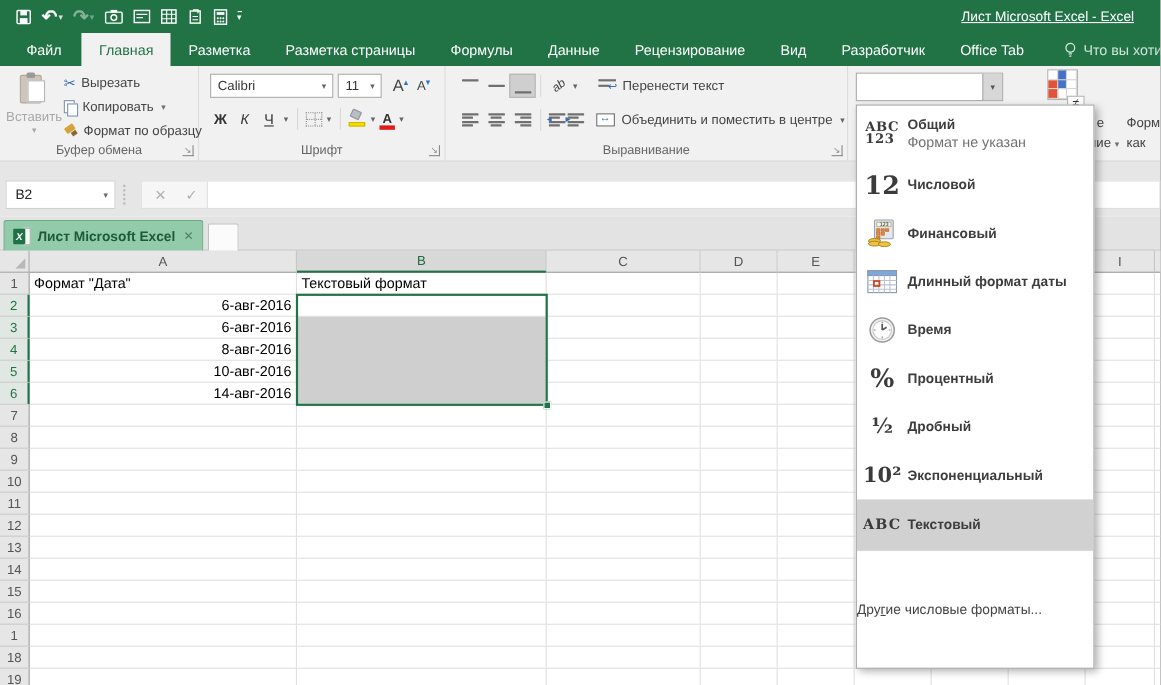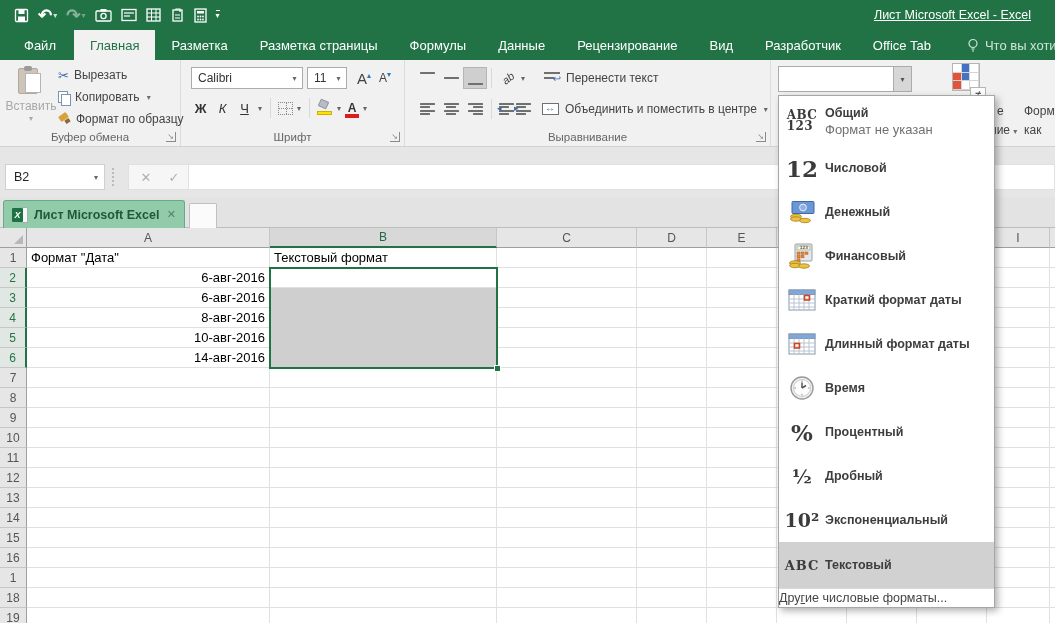--- a/index.html
+++ b/index.html
@@ -724,36 +724,20 @@
         </span>
       </div>
       <div class="fd-item">
         <span class="fd-icon big">12</span>
         <span class="fd-text">
           <span class="fd-label">Числовой</span>
         </span>
       </div>
       <div class="fd-item">
         <span class="fd-icon">
-          <svg width="28" height="24" viewBox="0 0 28 24">
-            <rect x="4" y="1.5" width="22" height="12" rx="1" fill="#6b97d4" stroke="#3f6aa8"></rect>
-            <circle cx="15" cy="7.5" r="3.4" fill="#8fb2e2" stroke="#e9eff9"></circle>
-            <g fill="#edc23f" stroke="#a57d16" stroke-width="0.8">
-              <ellipse cx="8" cy="16.5" rx="5.5" ry="2.2"></ellipse>
-              <ellipse cx="8" cy="19" rx="5.5" ry="2.2"></ellipse>
-              <ellipse cx="17" cy="20.5" rx="5.5" ry="2.2"></ellipse>
-            </g>
-          </svg>
-        </span>
-        <span class="fd-text">
-          <span class="fd-label">Денежный</span>
-        </span>
-      </div>
-      <div class="fd-item">
-        <span class="fd-icon">
           <svg width="28" height="26" viewBox="0 0 28 26">
             <rect x="7" y="1" width="17" height="17" rx="1" fill="#e4e8ec" stroke="#98a1ab"></rect>
             <rect x="9" y="3" width="13" height="4" fill="#f6f6e4" stroke="#b9b897"></rect>
             <text x="20" y="6.4" font-size="4.5" fill="#555" text-anchor="end" font-family="monospace">123</text>
             <g fill="#e8853a" stroke="#b05f1c" stroke-width="0.5">
               <rect x="9" y="9" width="3" height="2.4"></rect>
               <rect x="13" y="9" width="3" height="2.4"></rect>
               <rect x="17" y="9" width="3" height="2.4"></rect>
               <rect x="9" y="12.4" width="3" height="2.4"></rect>
               <rect x="13" y="12.4" width="3" height="2.4"></rect>
@@ -777,41 +761,20 @@
             <rect x="1" y="2" width="26" height="4.5" fill="#7da7dd" stroke="#8899ad"></rect>
             <g stroke="#b9c4d2">
               <line x1="1" y1="11" x2="27" y2="11"></line>
               <line x1="1" y1="15" x2="27" y2="15"></line>
               <line x1="1" y1="19" x2="27" y2="19"></line>
               <line x1="6" y1="6.5" x2="6" y2="22"></line>
               <line x1="11" y1="6.5" x2="11" y2="22"></line>
               <line x1="16" y1="6.5" x2="16" y2="22"></line>
               <line x1="21" y1="6.5" x2="21" y2="22"></line>
             </g>
-            <rect x="16.5" y="7.5" width="5" height="4.5" fill="none" stroke="#d0451f" stroke-width="1.6"></rect>
-          </svg>
-        </span>
-        <span class="fd-text">
-          <span class="fd-label">Краткий формат даты</span>
-        </span>
-      </div>
-      <div class="fd-item">
-        <span class="fd-icon">
-          <svg width="28" height="24" viewBox="0 0 28 24">
-            <rect x="1" y="2" width="26" height="20" fill="#fff" stroke="#8899ad"></rect>
-            <rect x="1" y="2" width="26" height="4.5" fill="#7da7dd" stroke="#8899ad"></rect>
-            <g stroke="#b9c4d2">
-              <line x1="1" y1="11" x2="27" y2="11"></line>
-              <line x1="1" y1="15" x2="27" y2="15"></line>
-              <line x1="1" y1="19" x2="27" y2="19"></line>
-              <line x1="6" y1="6.5" x2="6" y2="22"></line>
-              <line x1="11" y1="6.5" x2="11" y2="22"></line>
-              <line x1="16" y1="6.5" x2="16" y2="22"></line>
-              <line x1="21" y1="6.5" x2="21" y2="22"></line>
-            </g>
             <rect x="6.5" y="11.5" width="5" height="4.5" fill="none" stroke="#d0451f" stroke-width="1.6"></rect>
           </svg>
         </span>
         <span class="fd-text">
           <span class="fd-label">Длинный формат даты</span>
         </span>
       </div>
       <div class="fd-item">
         <span class="fd-icon">
           <svg width="26" height="26" viewBox="0 0 26 26">

